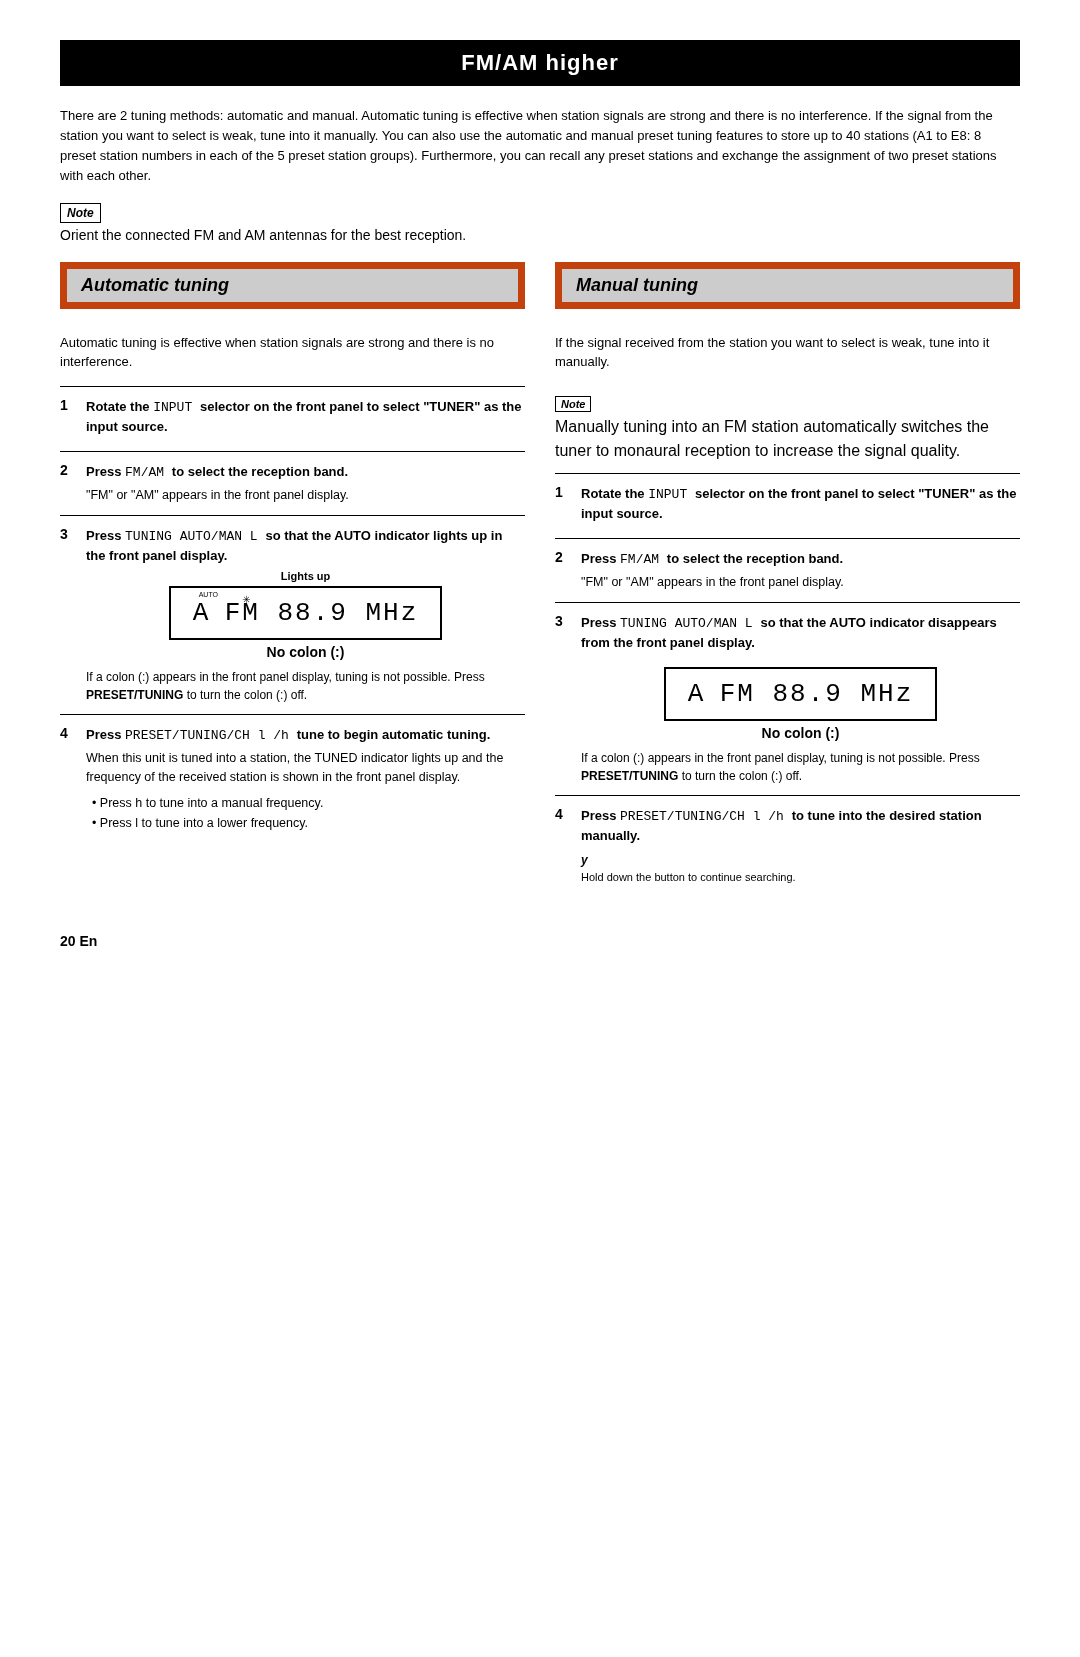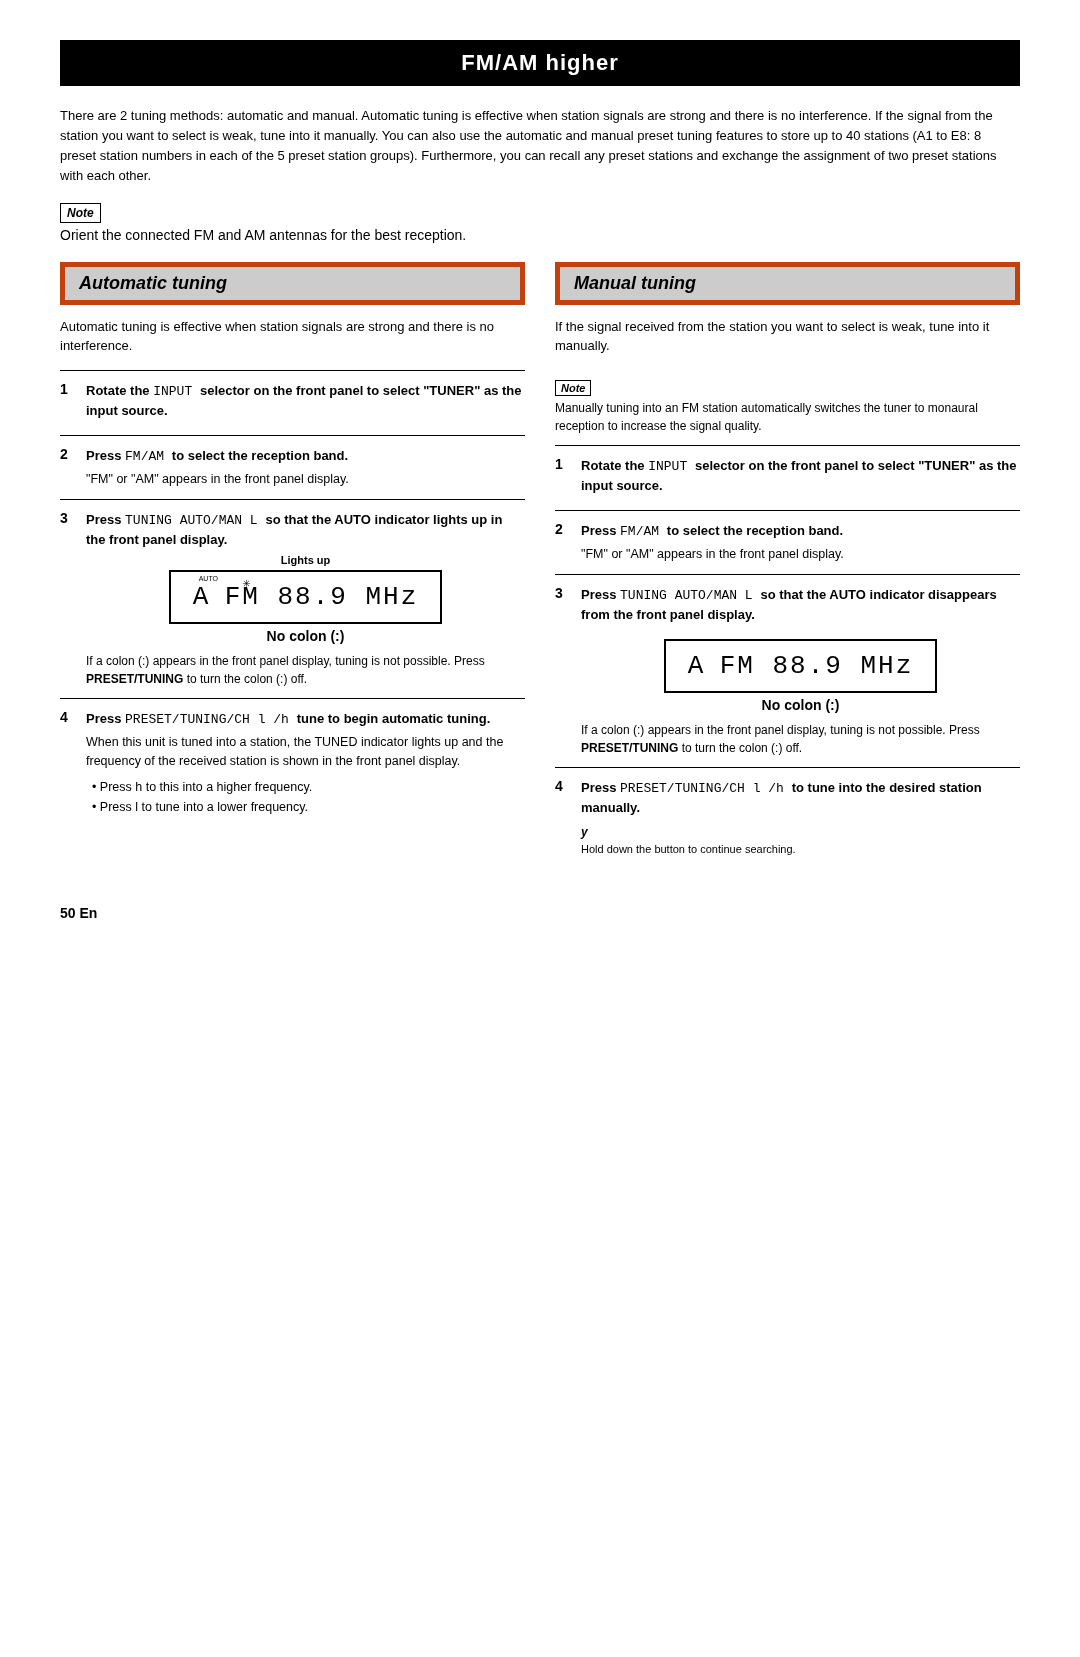--- a/index.html
+++ b/index.html
@@ -49,22 +49,22 @@
     }
     .col-left, .col-right {
       flex: 1;
     }
     .section-header {
       background: #ccc;
       font-size: 18px;
       font-weight: bold;
       font-style: italic;
       padding: 6px 14px;
-      margin-bottom: 12px;
-      border: 5px solid #c2410c;
+      margin-bottom: 24px;
+      border: 7px solid #c2410c;
     }
     .section-intro {
       font-size: 13px;
       line-height: 1.5;
       margin-bottom: 14px;
     }
     .step-block {
       border-top: 1.5px solid #000;
       padding: 10px 0 10px 0;
       display: flex;
@@ -183,21 +183,21 @@
       display: inline-block;
       padding: 1px 5px;
       font-size: 11px;
       font-weight: bold;
       font-style: italic;
       margin-top: 10px;
       margin-bottom: 3px;
       background: #fff;
     }
     .note-inline-text {
-      font-size: 12px;
+      font-size: 16px;
       line-height: 1.5;
       margin-bottom: 10px;
     }
     .y-note {
       font-size: 11px;
       margin-top: 4px;
     }
     .y-label {
       font-size: 12px;
       font-weight: bold;
@@ -276,21 +276,21 @@
       <span class="step-number">4</span>
       <div class="step-content">
         <div class="step-title">
           <span class="bold">Press</span>
           <span class="mono"> PRESET/TUNING/CH  l  /h </span>
           <span class="bold">tune</span>
           <span class="bold"> to begin automatic tuning.</span>
         </div>
         <div class="step-sub">When this unit is tuned into a station, the TUNED indicator lights up and the frequency of the received station is shown in the front panel display.</div>
         <ul class="bullet-list">
-          <li>Press  h  to this into a higher frequency.</li>
+          <li>Press  h  to tune into a manual frequency.</li>
           <li>Press  l   to tune into a lower frequency.</li>
         </ul>
       </div>
     </div>
   </div>
 
   <div class="col-right">
     <div class="section-header">Manual tuning</div>
     <p class="section-intro">If the signal received from the station you want to select is weak, tune into it manually.</p>
 
@@ -357,16 +357,16 @@
           <span class="y-label">y</span>
           <div class="y-note">Hold down the button to continue searching.</div>
         </div>
       </div>
     </div>
   </div>
 
 </div>
 
 
-<div class="page-number">50 En</div>
+<div class="page-number">20 En</div>
 
 
 
 
 </body></html>

